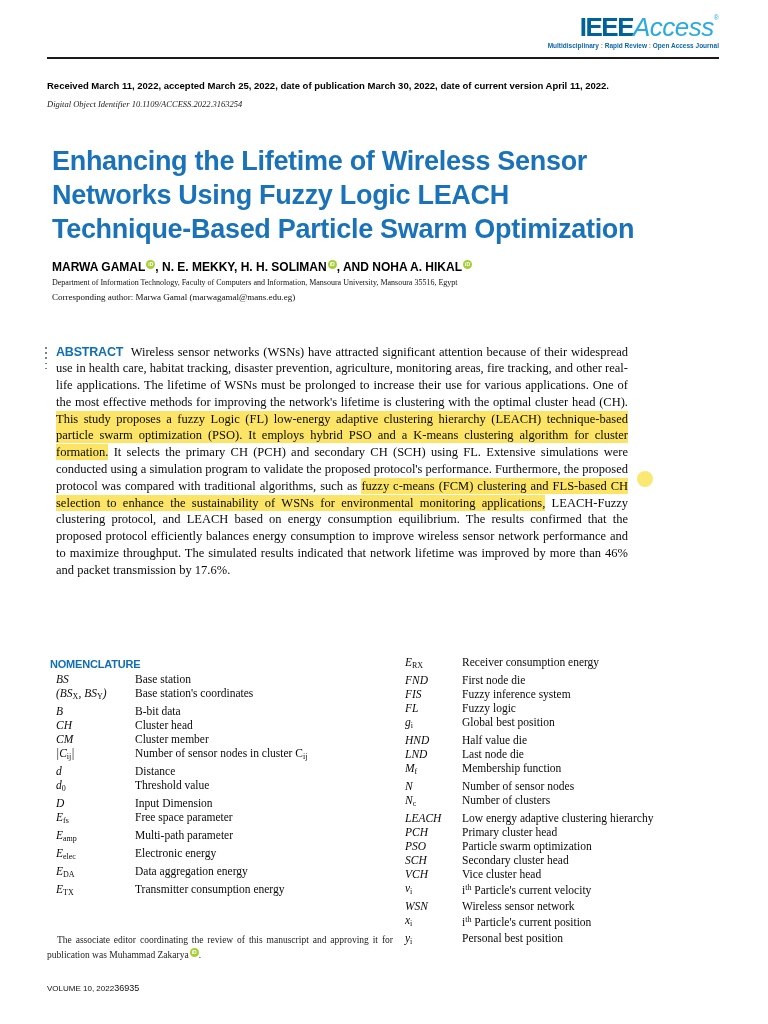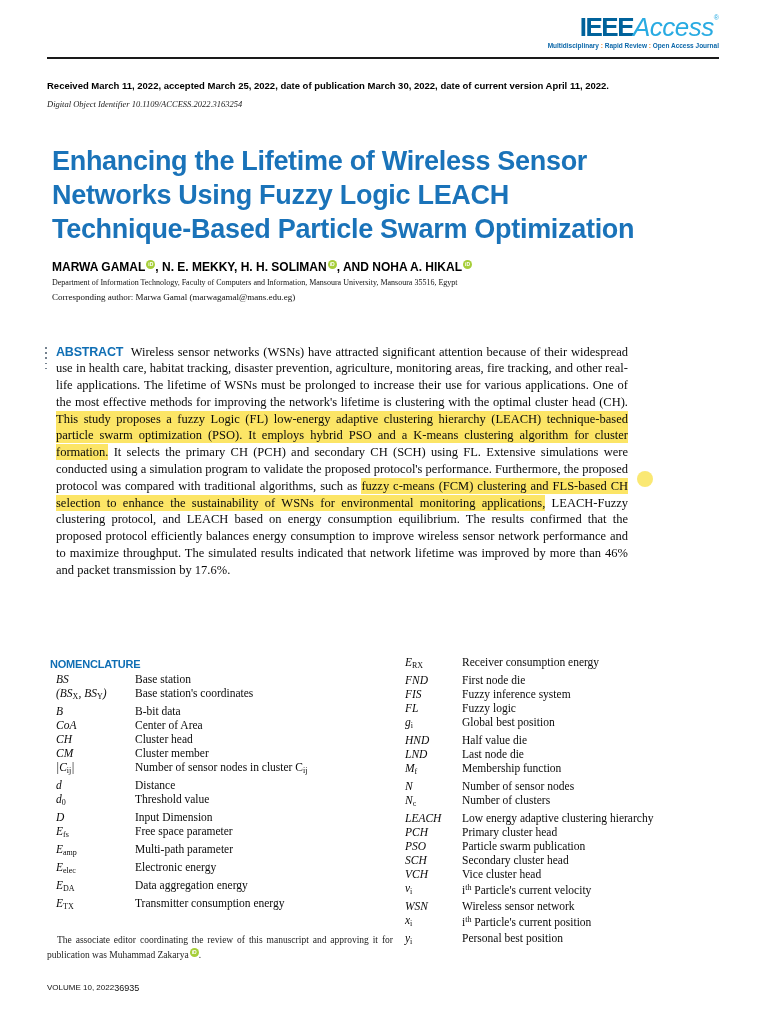--- a/index.html
+++ b/index.html
@@ -55,21 +55,21 @@
   .nom-right .nom-sym{flex:0 0 57px;}
   .nom-sym{font-style:italic;}
   .nom-def{flex:1;}
   sub{font-size:8px;vertical-align:-2px;font-style:normal;}
   sup{font-size:8px;vertical-align:4px;}
 
   .footnote{position:absolute;top:933px;left:47px;width:346px;text-align:justify;
             font-size:9.5px;line-height:15px;color:#222;}
   .footnote .indent{display:inline-block;width:10px;}
 
-  .footer{position:absolute;top:980px;left:47px;width:672px;display:flex;align-items:flex-start;
+  .footer{position:absolute;top:980px;left:47px;width:672px;display:flex;align-items:center;
           font-family:"Liberation Sans", sans-serif;font-size:8px;color:#111;}
   .footer .vol{white-space:nowrap;padding-top:3px;}
   .footer .lic{flex:1;text-align:center;padding:0 14px;font-size:8px;}
   .footer .pgnum{white-space:nowrap;padding-top:3px;font-size:9px;}
 
   .hl-blob{position:absolute;left:637px;top:471px;width:16px;height:16px;border-radius:50%;
            background:#f9e664;opacity:0.9;}
 </style>
 </head>
 <body>
@@ -105,24 +105,20 @@
       </div>
       <div class="nom-row">
         <span class="nom-sym">(BS<sub>X</sub>, BS<sub>Y</sub>)</span>
         <span class="nom-def">Base station's coordinates</span>
       </div>
       <div class="nom-row">
         <span class="nom-sym">B</span>
         <span class="nom-def">B-bit data</span>
       </div>
       <div class="nom-row">
-        <span class="nom-sym">CoA</span>
-        <span class="nom-def">Center of Area</span>
-      </div>
-      <div class="nom-row">
         <span class="nom-sym">CH</span>
         <span class="nom-def">Cluster head</span>
       </div>
       <div class="nom-row">
         <span class="nom-sym">CM</span>
         <span class="nom-def">Cluster member</span>
       </div>
       <div class="nom-row">
         <span class="nom-sym">|C<sub>ij</sub>|</span>
         <span class="nom-def">Number of sensor nodes in cluster C<sub>ij</sub></span>
@@ -204,21 +200,21 @@
       <div class="nom-row">
         <span class="nom-sym">LEACH</span>
         <span class="nom-def">Low energy adaptive clustering hierarchy</span>
       </div>
       <div class="nom-row">
         <span class="nom-sym">PCH</span>
         <span class="nom-def">Primary cluster head</span>
       </div>
       <div class="nom-row">
         <span class="nom-sym">PSO</span>
-        <span class="nom-def">Particle swarm publication</span>
+        <span class="nom-def">Particle swarm optimization</span>
       </div>
       <div class="nom-row">
         <span class="nom-sym">SCH</span>
         <span class="nom-def">Secondary cluster head</span>
       </div>
       <div class="nom-row">
         <span class="nom-sym">VCH</span>
         <span class="nom-def">Vice cluster head</span>
       </div>
       <div class="nom-row">

